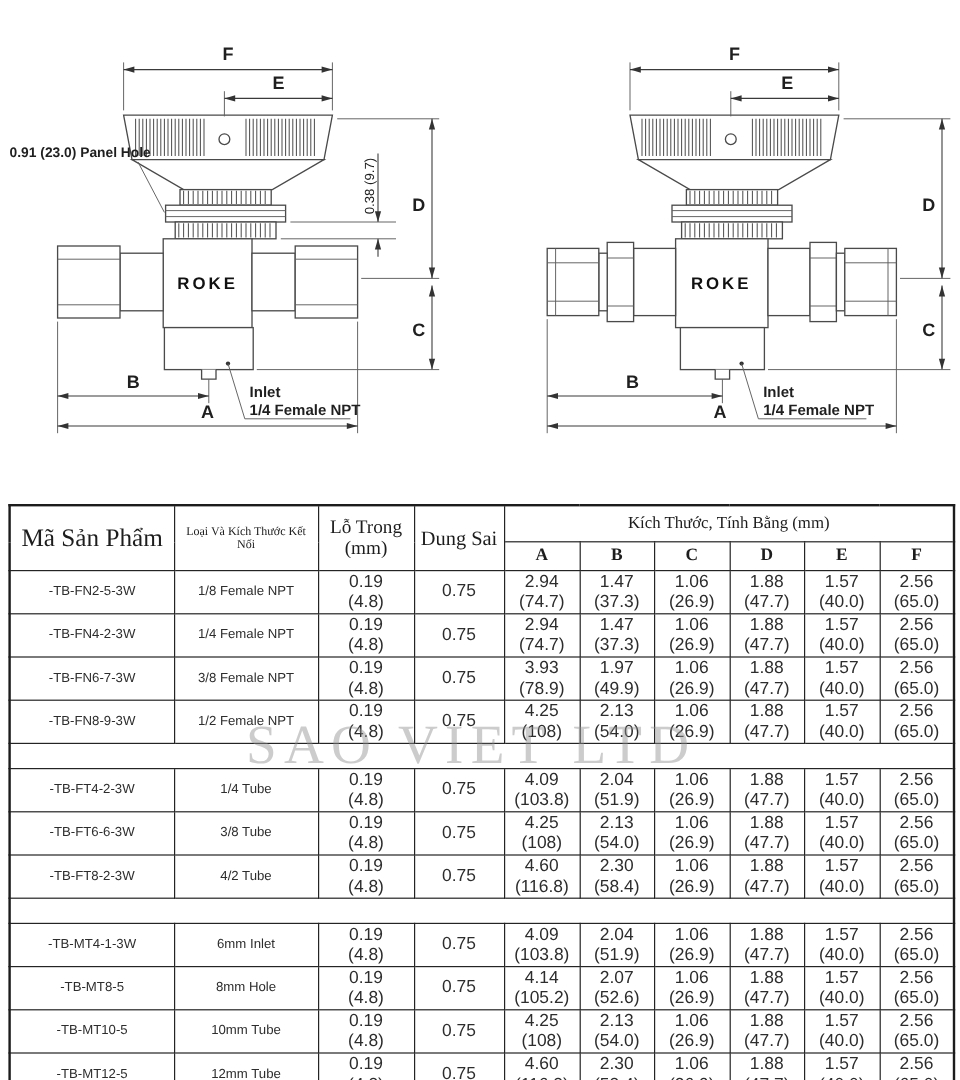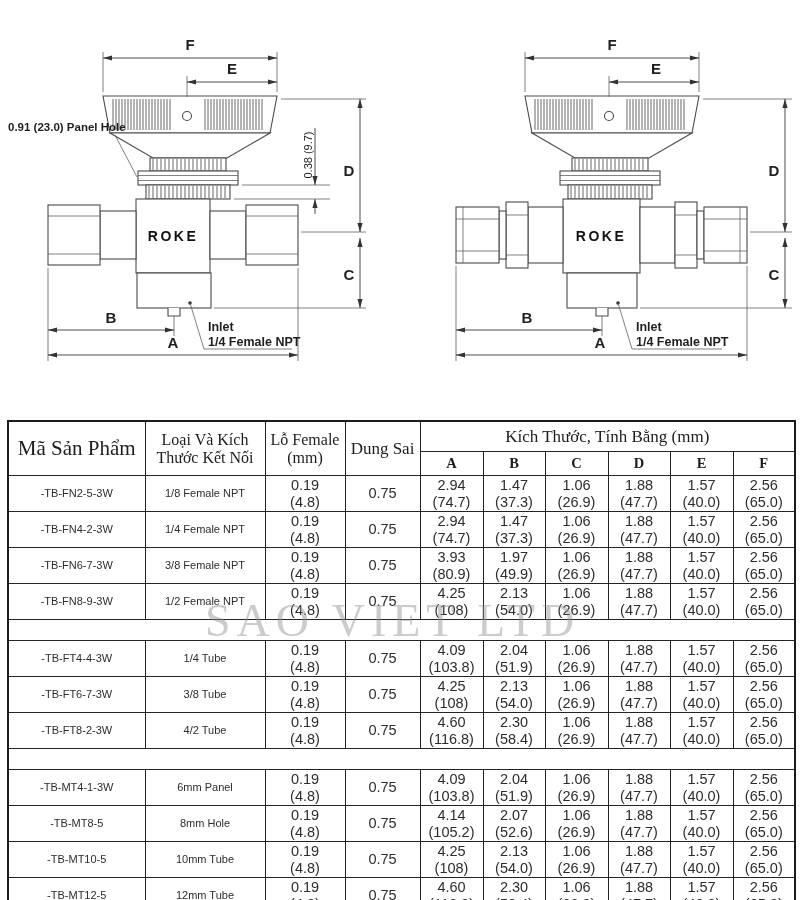--- a/index.html
+++ b/index.html
@@ -26,24 +26,24 @@
       color:#8f8f8f;opacity:.45;pointer-events:none;white-space:nowrap;}
 
   
   table.spec{position:absolute;left:7px;top:420px;width:788px;border-collapse:collapse;
       table-layout:fixed;background:#fff;}
   table.spec th,table.spec td{border:1px solid #242424;text-align:center;vertical-align:middle;
       padding:1px 2px;white-space:pre-line;}
   table.spec{border:2px solid #1c1c1c;}
   thead th{font-family:Liberation Serif, serif;font-weight:normal;color:#1d1d1d;}
   th.h-code{font-size:21px;}
-  th.h-conn{font-size:16px;}
+  th.h-conn{font-size:10px;}
   th.h-bore{font-size:16px;}
   th.h-tol{font-size:17px;margin-top:20px;}
-  th.h-dims{font-size:17px;height:27px;}
+  th.h-dims{font-size:14px;height:27px;}
   th.dim-letter{font-family:"Liberation Serif",serif;font-weight:bold;font-size:14.5px;height:21px;}
   tbody td{font-size:14.5px;line-height:1.12;height:33px;color:#2d2d2d;}
   tbody td.c-code,tbody td.c-conn{font-size:11px;}
   tr.sep td{height:20px;padding:0;}
 </style>
 </head>
 <body>
 
 <div class="page">
 
@@ -381,21 +381,21 @@
         <col style="width:62px">
         <col style="width:63px">
       <col style="width:62px">
         <col style="width:63px">
         <col style="width:62px">
     </colgroup>
     <thead>
       <tr>
         <th class="h-code" rowspan="2">Mã Sản Phẩm</th>
         <th class="h-conn" rowspan="2">Loại Và Kích Thước Kết Nối</th>
-        <th class="h-bore" rowspan="2">Lỗ Female
+        <th class="h-bore" rowspan="2">Lỗ Trong
 (mm)</th>
         <th class="h-tol" rowspan="2">Dung Sai</th>
         <th class="h-dims" colspan="6">Kích Thước, Tính Bằng (mm)</th>
       </tr>
       <tr>
         <th class="dim-letter">A</th>
         <th class="dim-letter">B</th>
         <th class="dim-letter">C</th>
         <th class="dim-letter">D</th>
         <th class="dim-letter">E</th>
@@ -441,21 +441,21 @@
       <td>2.56
 (65.0)</td>
     </tr>
         <tr>
       <td class="c-code">-TB-FN6-7-3W</td>
       <td class="c-conn">3/8 Female NPT</td>
       <td>0.19
 (4.8)</td>
       <td>0.75</td>
       <td>3.93
-(80.9)</td>
+(78.9)</td>
       <td>1.97
 (49.9)</td>
       <td>1.06
 (26.9)</td>
       <td>1.88
 (47.7)</td>
       <td>1.57
 (40.0)</td>
       <td>2.56
 (65.0)</td>
@@ -476,40 +476,40 @@
 (47.7)</td>
       <td>1.57
 (40.0)</td>
       <td>2.56
 (65.0)</td>
     </tr>
         <tr class="sep">
           <td colspan="10"></td>
         </tr>
         <tr>
-      <td class="c-code">-TB-FT4-4-3W</td>
+      <td class="c-code">-TB-FT4-2-3W</td>
       <td class="c-conn">1/4 Tube</td>
       <td>0.19
 (4.8)</td>
       <td>0.75</td>
       <td>4.09
 (103.8)</td>
       <td>2.04
 (51.9)</td>
       <td>1.06
 (26.9)</td>
       <td>1.88
 (47.7)</td>
       <td>1.57
 (40.0)</td>
       <td>2.56
 (65.0)</td>
     </tr>
         <tr>
-      <td class="c-code">-TB-FT6-7-3W</td>
+      <td class="c-code">-TB-FT6-6-3W</td>
       <td class="c-conn">3/8 Tube</td>
       <td>0.19
 (4.8)</td>
       <td>0.75</td>
       <td>4.25
 (108)</td>
       <td>2.13
 (54.0)</td>
       <td>1.06
 (26.9)</td>
@@ -537,21 +537,21 @@
       <td>1.57
 (40.0)</td>
       <td>2.56
 (65.0)</td>
     </tr>
         <tr class="sep">
           <td colspan="10"></td>
         </tr>
         <tr>
       <td class="c-code">-TB-MT4-1-3W</td>
-      <td class="c-conn">6mm Panel</td>
+      <td class="c-conn">6mm Inlet</td>
       <td>0.19
 (4.8)</td>
       <td>0.75</td>
       <td>4.09
 (103.8)</td>
       <td>2.04
 (51.9)</td>
       <td>1.06
 (26.9)</td>
       <td>1.88

